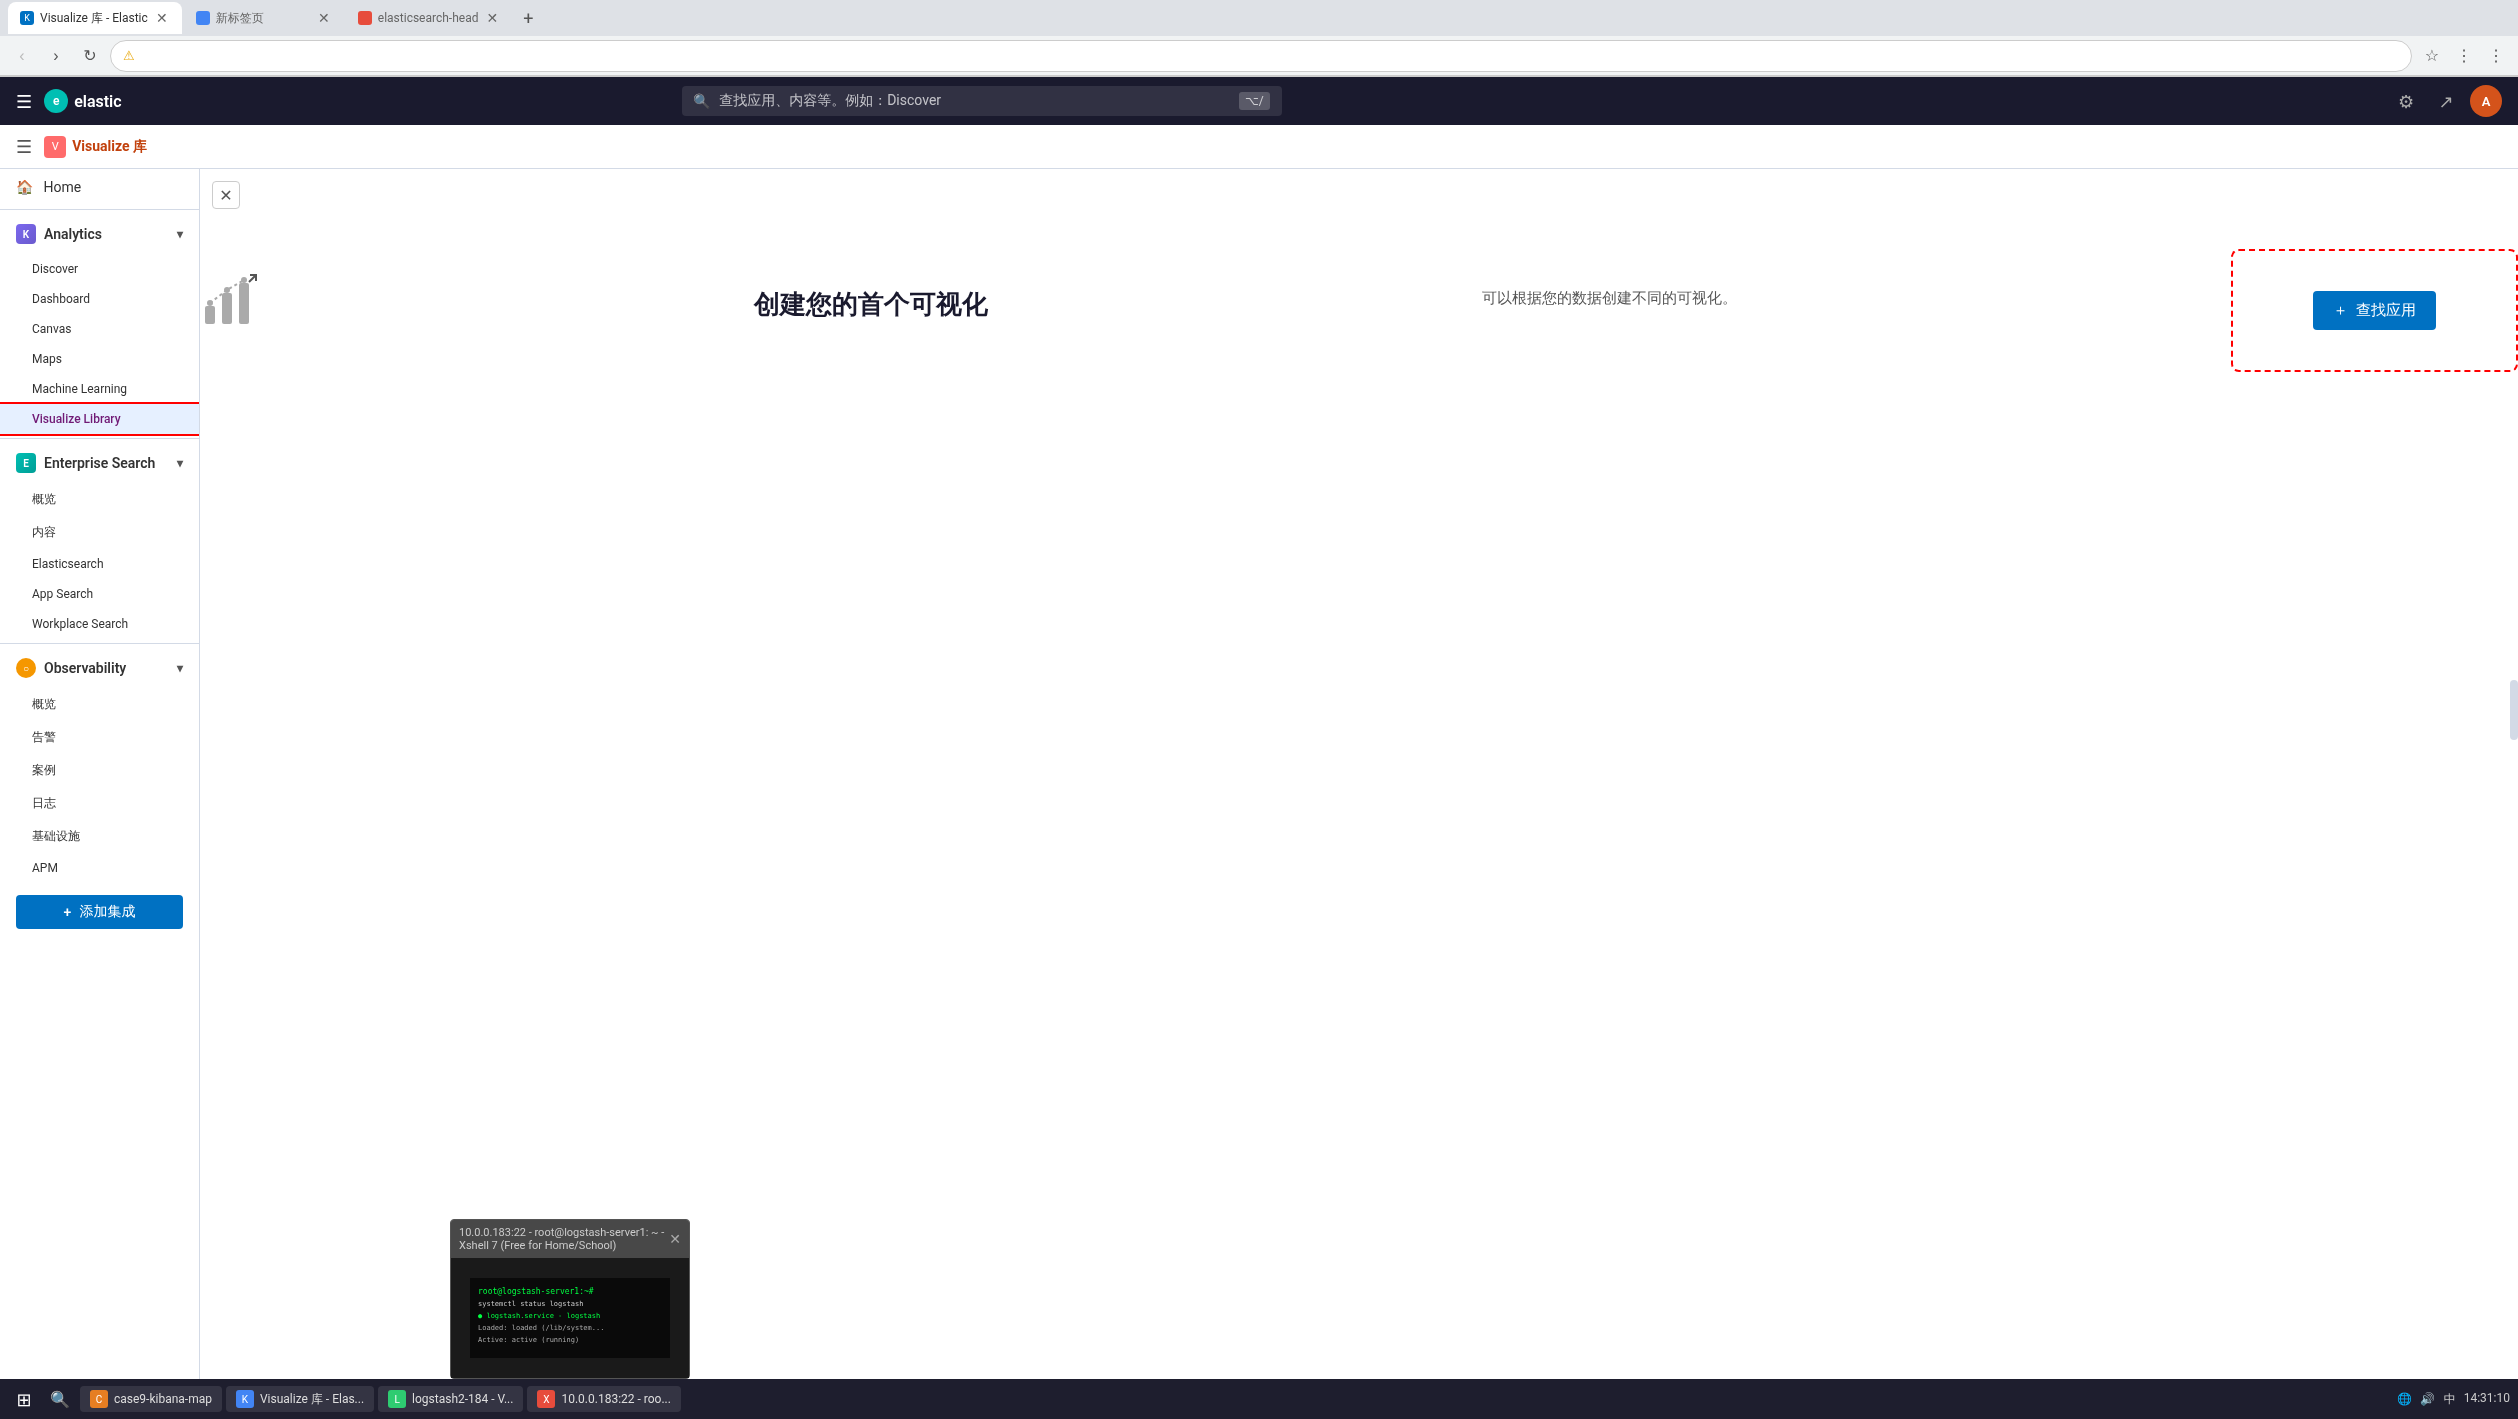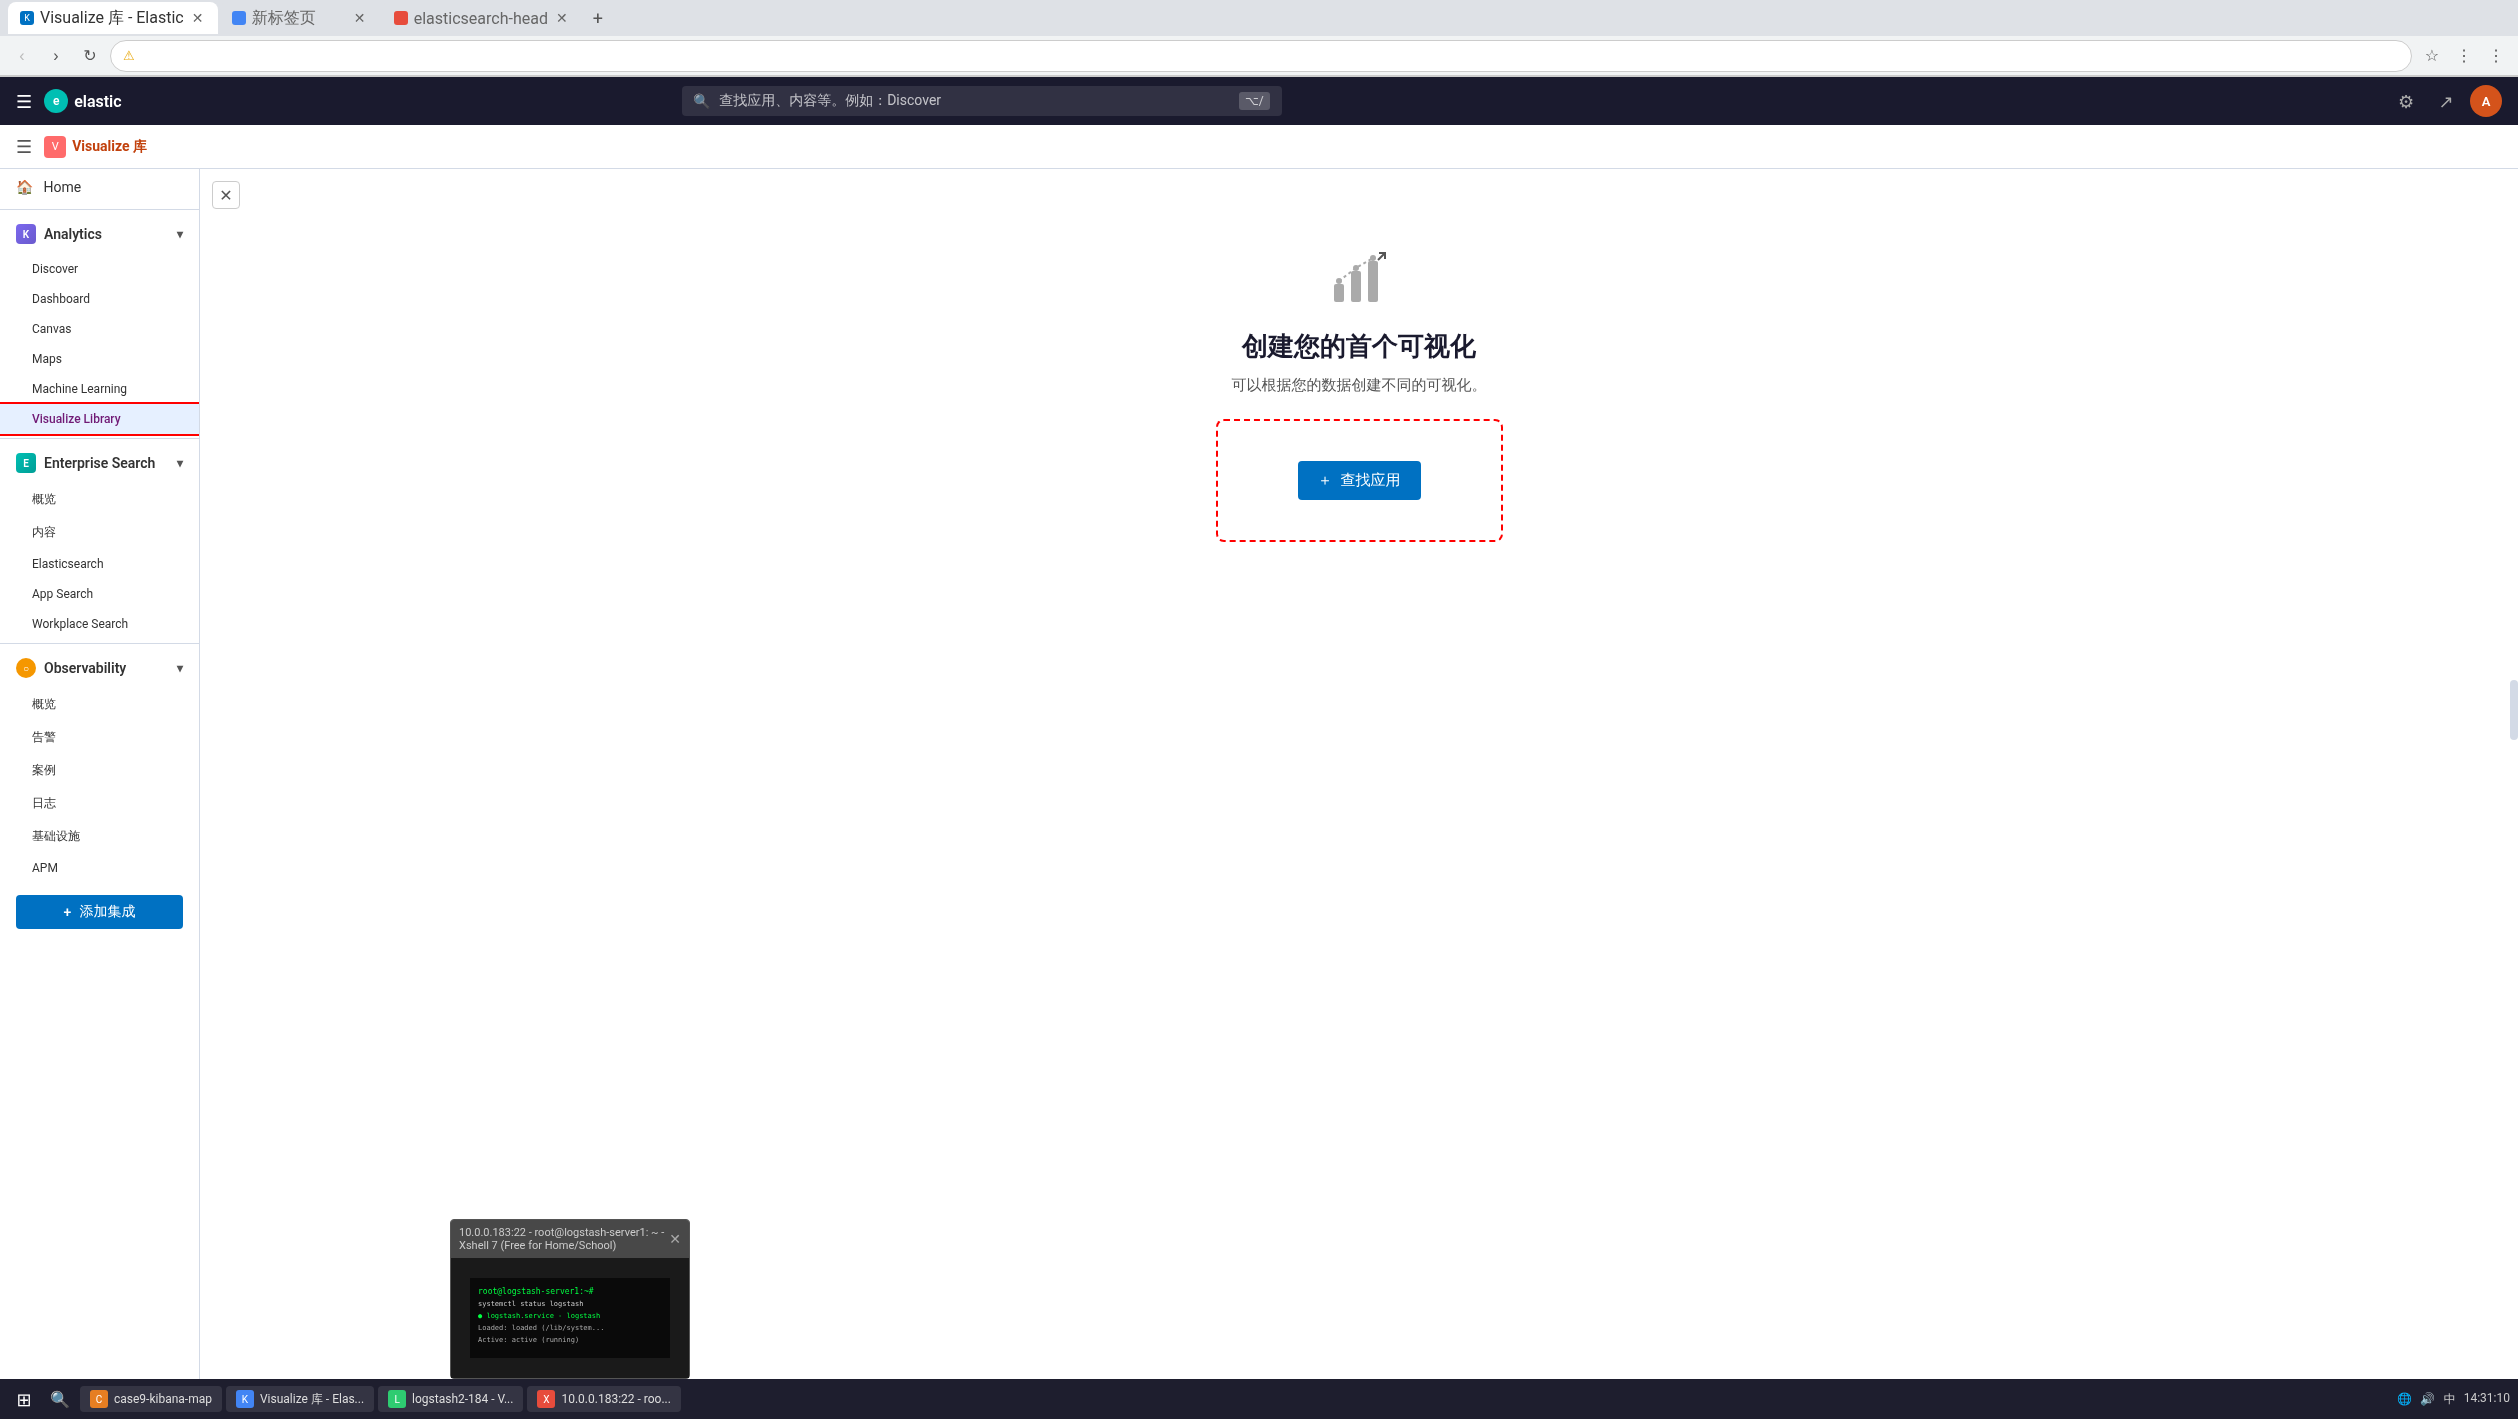--- a/index.html
+++ b/index.html
@@ -39,21 +39,21 @@
     .browser-tab .tab-favicon {
       width: 14px;
       height: 14px;
       flex-shrink: 0;
     }
     .browser-tab .tab-title {
       flex: 1;
       overflow: hidden;
       text-overflow: ellipsis;
       white-space: nowrap;
-      font-size: 16px;
+      font-size: 12px;
     }
     .browser-tab .tab-close {
       font-size: 14px;
       color: #666;
       cursor: pointer;
       width: 16px;
       height: 16px;
       display: flex;
       align-items: center;
       justify-content: center;
@@ -330,21 +330,21 @@
       display: flex;
       align-items: center;
       justify-content: center;
       cursor: pointer;
       background: #fff;
       font-size: 16px;
       color: #555;
     }
     .main-content {
       display: flex;
-      flex-direction: column;
+      flex-direction: row;
       align-items: center;
       justify-content: space-between;
       width: 100%;
       padding-top: 80px;
       padding-bottom: 40px;
     }
     .visualize-icon {
       margin-bottom: 16px;
       color: #555;
     }

